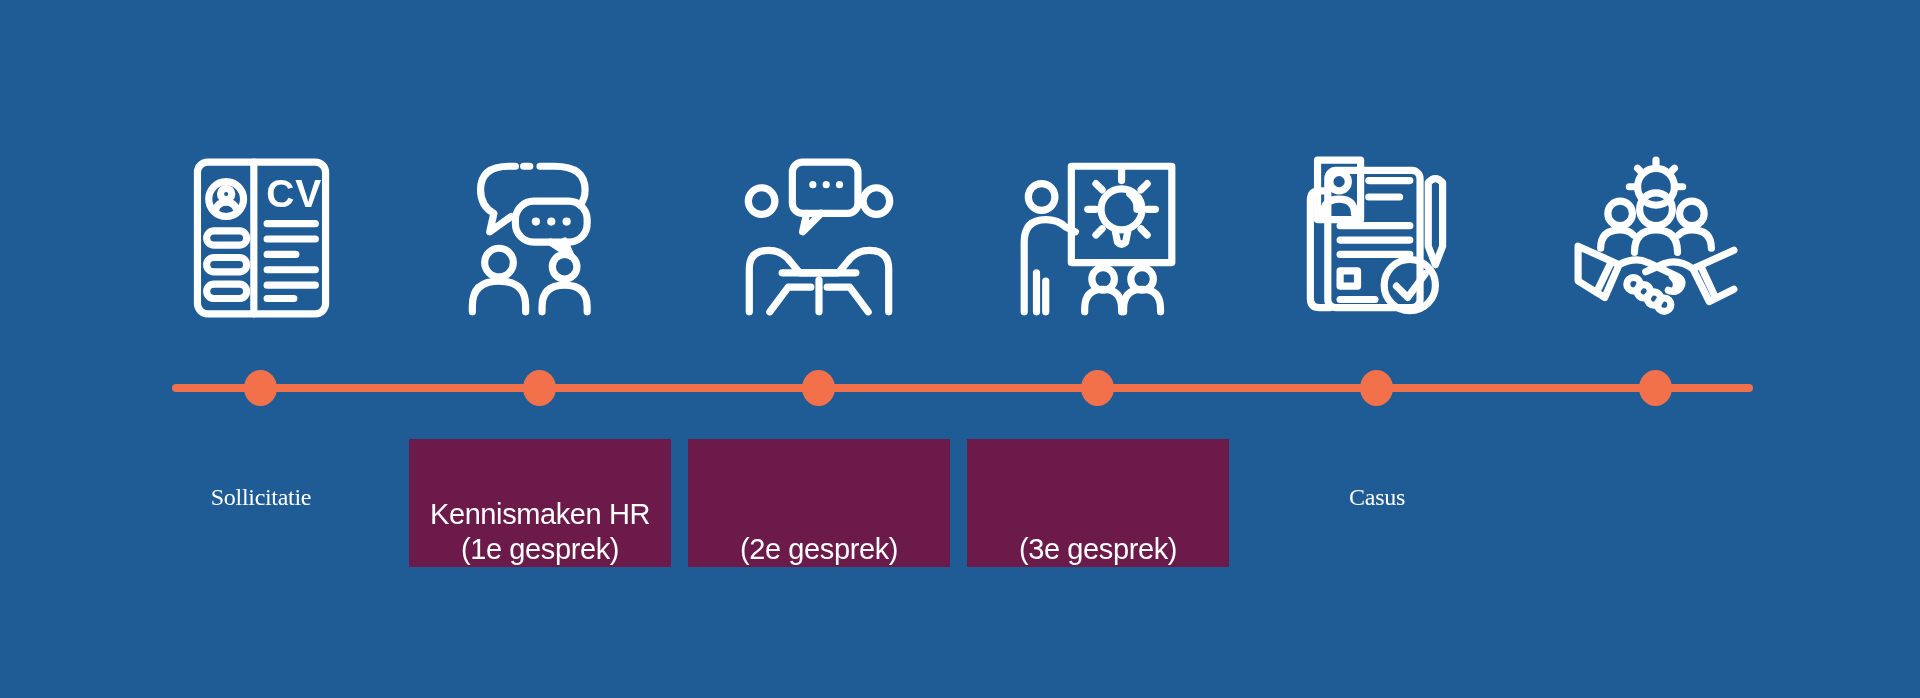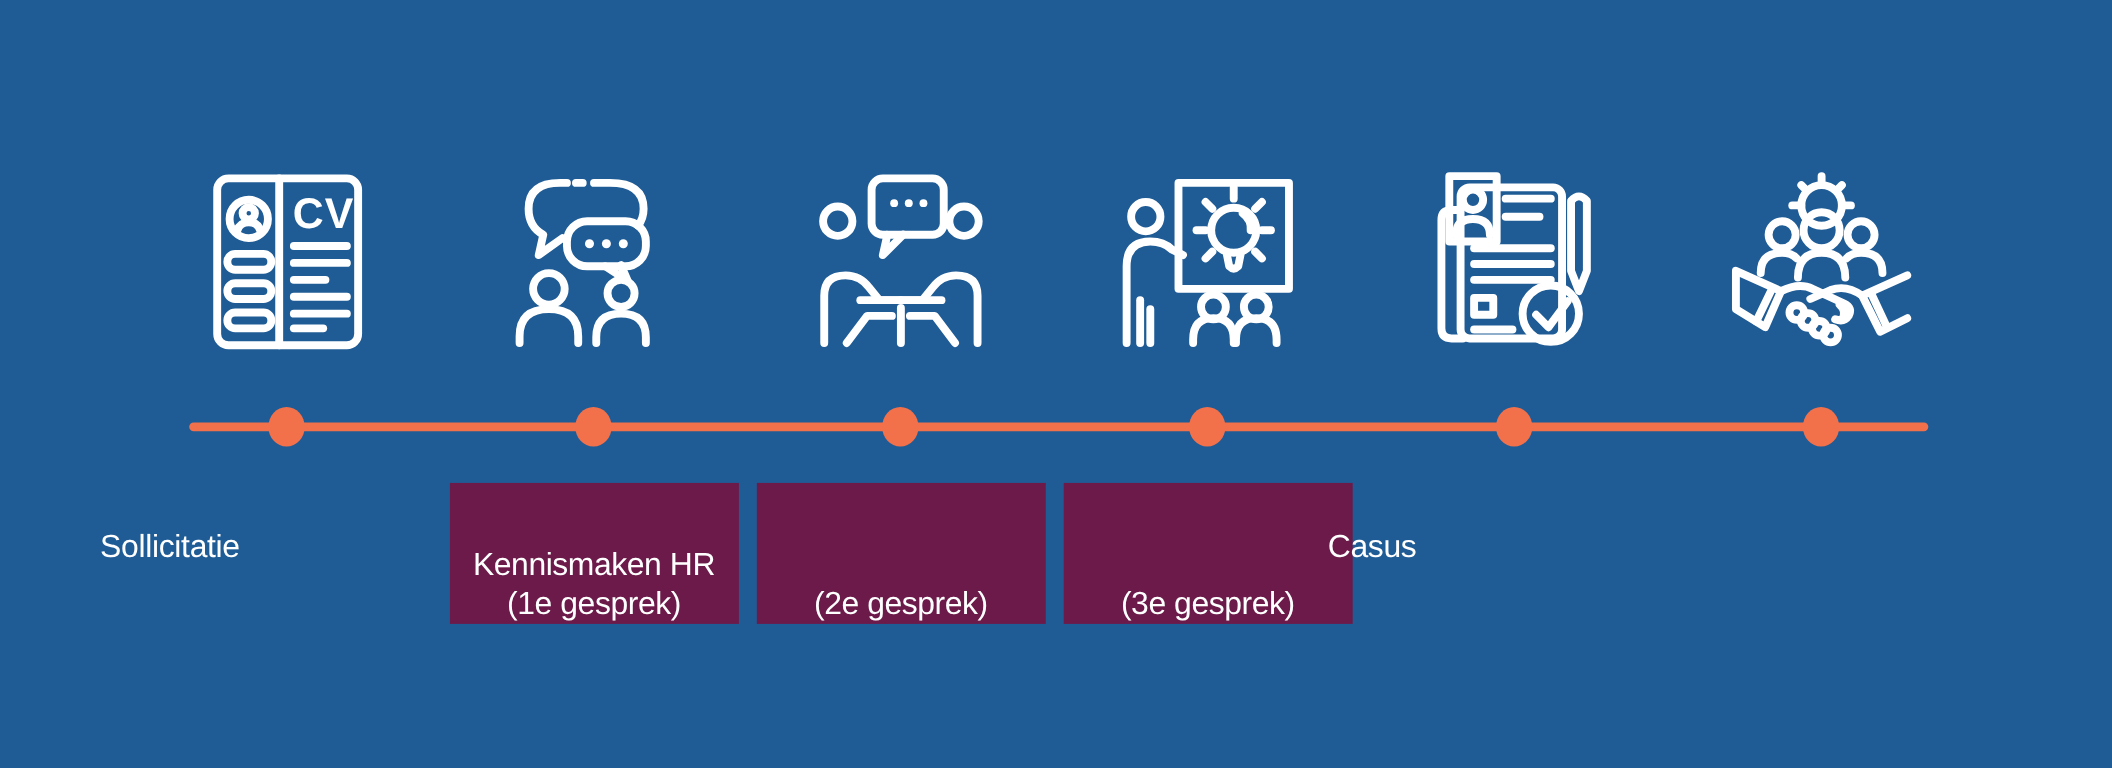--- a/index.html
+++ b/index.html
@@ -21,22 +21,22 @@
   }
   .icon-wrap svg{width:164px;height:164px;color:var(--icon-white,#FFFFFF);}
   .icon-wrap svg *{vector-effect:none;}
   .dot{
     position:absolute;top:370px;left:calc(var(--cx) - 17px);
     width:33px;height:36px;border-radius:50%;
     background:var(--accent-orange,#F2714B);
   }
   .plain-label{
     position:absolute;top:480px;left:calc(var(--cx) - 170px);width:340px;
-    text-align:left;color:var(--text-white,#FFFFFF);
-    font-size:29px;line-height:34px;letter-spacing:-0.3px;
+    text-align:center;color:var(--text-white,#FFFFFF);
+    font-size:24px;line-height:34px;letter-spacing:-0.3px;font-family:Liberation Serif, serif;
   }
   .label-box{
     position:absolute;top:439px;left:calc(var(--cx) - 131px);
     width:262px;height:128px;
     background:var(--box-maroon,#6C1A49);
     display:flex;flex-direction:column;align-items:center;justify-content:flex-end;
     color:var(--text-white,#FFFFFF);
     font-size:29px;line-height:35px;letter-spacing:-0.4px;
     text-align:center;white-space:nowrap;
     transform:translateZ(0);

